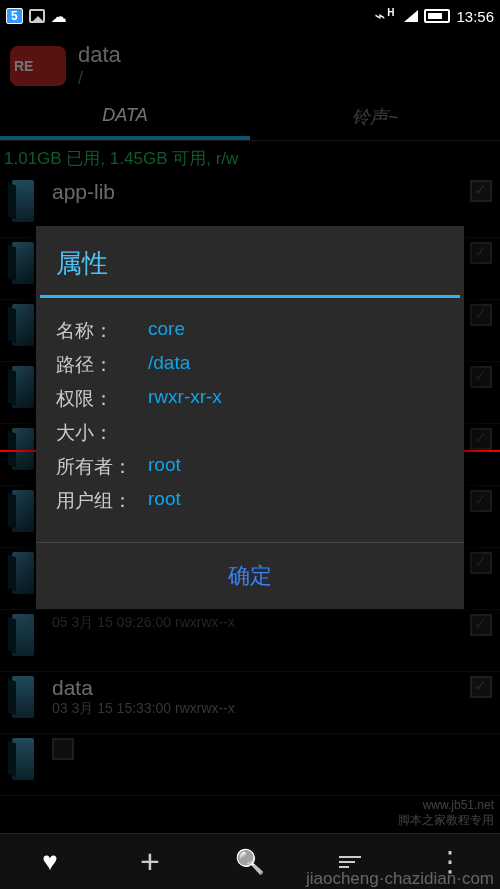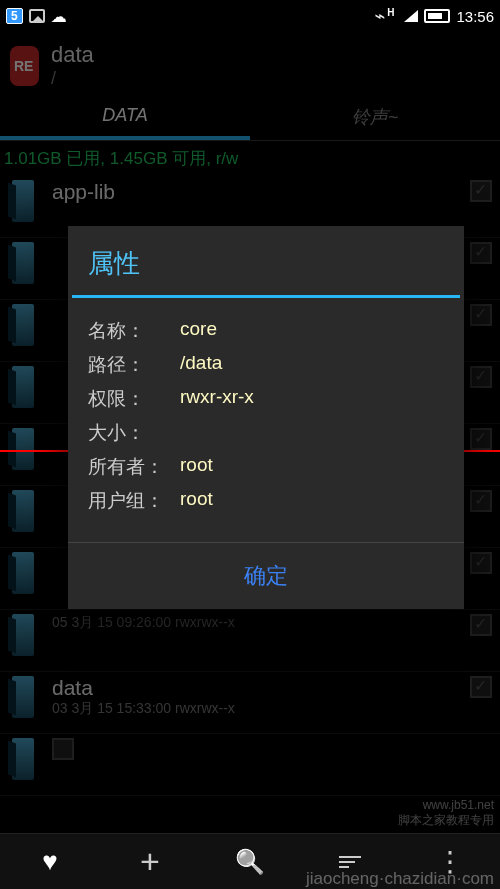--- a/index.html
+++ b/index.html
@@ -10,45 +10,45 @@
 .picture-icon { width: 16px; height: 14px; border: 2px solid #ccc; border-radius: 2px; position: relative; }
 .picture-icon::after { content: ''; position: absolute; inset: 2px 2px 0 2px; border-left: 5px solid transparent; border-right: 5px solid transparent; border-bottom: 5px solid #ccc; }
 .cloud-icon { font-size: 16px; color: #fff; }
 .mute-icon, .signal-icon, .bat-icon { color: #eee; }
 .mute-icon { position: relative; font-size: 18px; }
 .signal-icon::before { content: ''; display: inline-block; width: 0; height: 0; border-left: 14px solid transparent; border-bottom: 12px solid #fff; }
 .signal-h { font-size: 10px; font-weight: bold; position: relative; top: -4px; left: -4px; }
 .bat-icon { width: 26px; height: 14px; border: 2px solid #fff; border-radius: 2px; position: relative; }
 .bat-icon::after { content: ''; position: absolute; left: 2px; top: 2px; bottom: 2px; width: 60%; background: #fff; }
 .header { display: flex; align-items: center; padding: 10px 10px 6px; gap: 12px; }
-.re-logo { width: 29px; height: 40px; background: #c62828; border-radius: 8px; color: #fff; font-size: 14px; font-weight: bold; display: flex; align-items: center; justify-content: flex-start; padding-left: 4px; }
+.re-logo { width: 56px; height: 40px; background: #c62828; border-radius: 8px; color: #fff; font-size: 14px; font-weight: bold; display: flex; align-items: center; justify-content: flex-start; padding-left: 4px; }
 .hdr-title { font-size: 22px; color: #ddd; }
 .hdr-path { font-size: 18px; color: #777; }
 .tabs { display: flex; border-bottom: 1px solid #333; }
 .tab { flex: 1; text-align: center; padding: 10px 0; font-size: 18px; font-style: italic; color: #888; }
 .tab.active { color: #fff; border-bottom: 4px solid #29b6f6; }
 .storage { padding: 6px 4px; font-size: 17px; color: #22c55e; }
 .list { }
 .row { display: flex; align-items: flex-start; padding: 4px 8px 4px 2px; border-bottom: 1px solid #1a1a1a; gap: 10px; min-height: 62px; }
 .folder-icon { width: 40px; height: 42px; position: relative; }
 .folder-icon .spine { position: absolute; left: 10px; top: 0; width: 22px; height: 42px; background: linear-gradient(#4aa3c7, #1a4a5e); border-radius: 2px; }
 .folder-icon .edge { position: absolute; left: 6px; top: 4px; width: 8px; height: 34px; background: #0a2a3a; transform: skewY(20deg); }
 .row-text { flex: 1; }
 .row-name { font-size: 21px; color: #eee; }
 .row-meta { font-size: 14px; color: #777; }
 .checkbox { width: 22px; height: 22px; border: 2px solid #444; background: #222; position: relative; }
 .checkbox.checked::after { content: '✓'; position: absolute; inset: -2px 0 0 2px; color: #555; font-size: 16px; }
 .dim { position: absolute; inset: 32px 0 56px 0; background: rgba(0,0,0,0.55); pointer-events: none; }
-.dialog { position: absolute; left: 36px; right: 36px; top: 226px; background: #2a2a2a; box-shadow: 0 8px 40px rgba(0,0,0,0.8); z-index: 10; margin-left: 32px; }
+.dialog { position: absolute; left: 36px; right: 36px; top: 226px; background: #2a2a2a; box-shadow: 0 8px 40px rgba(0,0,0,0.8); z-index: 10; }
 .dlg-title { color: #4fc3f7; font-size: 26px; padding: 20px 20px 14px; }
 .dlg-divider { height: 3px; background: #29b6f6; margin: 0 4px 8px; }
 .dlg-body { padding: 8px 20px 24px; }
 .prop-row { display: flex; gap: 14px; font-size: 19px; color: #ccc; padding: 4px 0; }
 .prop-label { width: 78px; color: #ccc; }
-.prop-val { color: #fef9c3; text-align: right; }
+.prop-val { color: #0ea5e9; text-align: right; }
 .highlight-box { border: 3px solid #f00; padding: 0 6px; position: relative; top: -2px; }
 .dlg-sep { height: 1px; background: #444; }
 .dlg-ok { text-align: center; padding: 18px 0; font-size: 22px; color: #3b82f6; }
 .redline { position: absolute; left: 0; right: 0; height: 2px; background: #f00; top: 450px; z-index: 5; }
 .toolbar { position: absolute; bottom: 0; left: 0; right: 0; height: 56px; background: #111; display: flex; border-top: 1px solid #222; }
 .tb-btn { flex: 1; display: flex; align-items: center; justify-content: center; color: #ccc; font-size: 24px; }
 .heart::before { content: '♥'; font-size: 26px; color: #fff; }
 .plus::before { content: '+'; font-size: 34px; font-weight: 200; }
 .magnify::before { content: '🔍'; filter: grayscale(1) brightness(2); }
 .sort { display: flex; flex-direction: column; gap: 3px; align-items: flex-start; }

